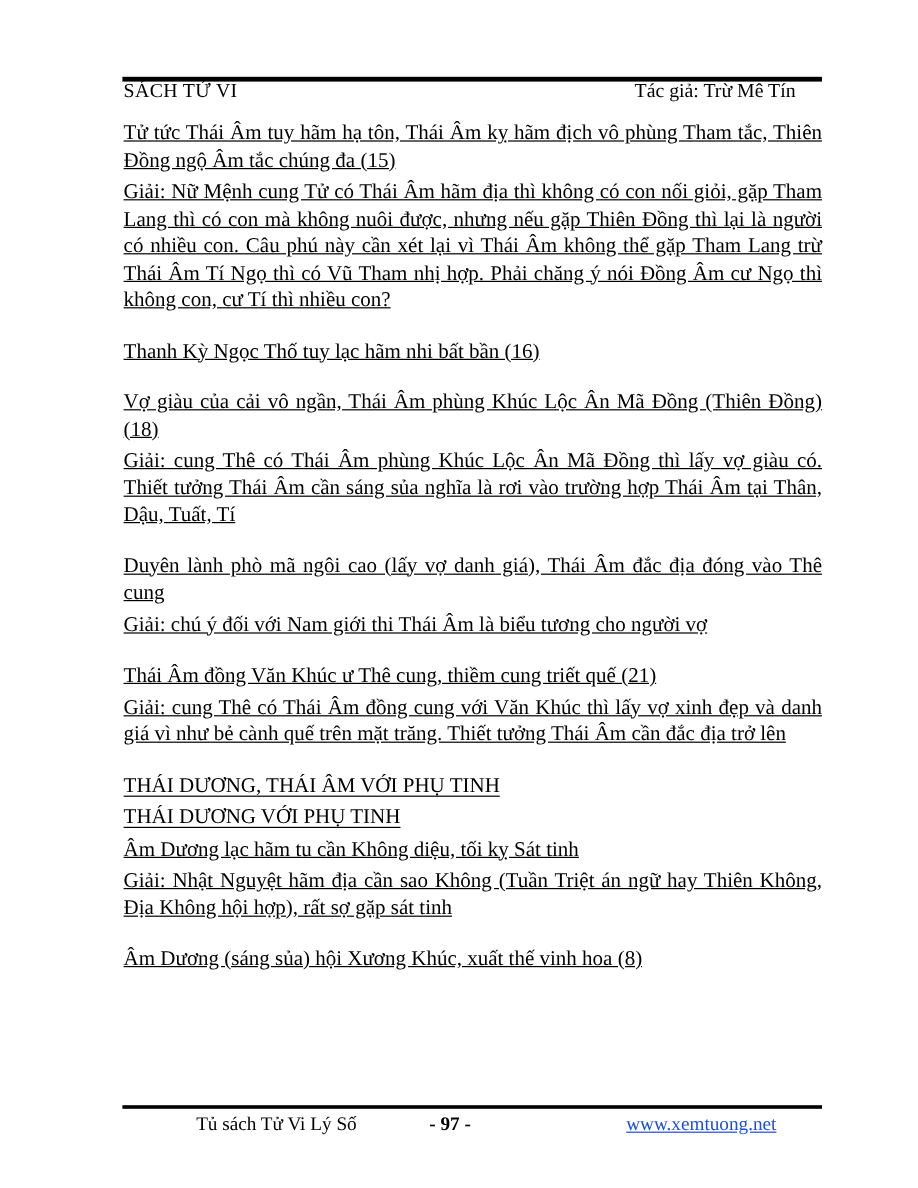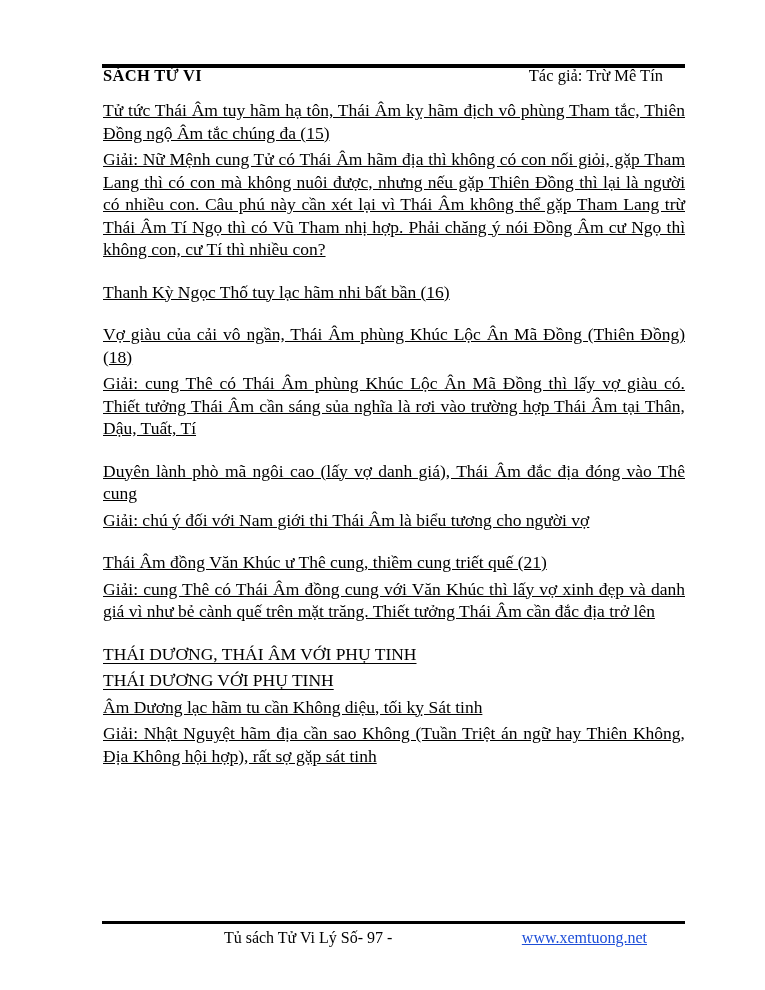--- a/index.html
+++ b/index.html
@@ -25,21 +25,21 @@
     position: absolute;
     left: 103px;
     top: 42px;
     width: 582px;
     display: flex;
     justify-content: space-between;
     align-items: baseline;
     font-size: 16.5px;
     line-height: 20px;
   }
-  .header-left { font-weight: bold; letter-spacing: 0.3px; text-align: right; }
+  .header-left { font-weight: normal; letter-spacing: 0.3px; text-align: right; }
   .header-right { padding-right: 22px; margin-top: 24px; }
   .header-rule {
     position: absolute;
     left: 102px;
     top: 64px;
     width: 583px;
     height: 4px;
     background: #000000;
   }
   
@@ -77,22 +77,22 @@
   .footer {
     position: absolute;
     left: 103px;
     top: 928px;
     width: 582px;
     display: flex;
     align-items: baseline;
     font-size: 16px;
     line-height: 20px;
   }
-  .footer-left { flex: 1; text-align: right; }
-  .footer-center { flex: 0 0 auto; text-align: right; }
+  .footer-left { flex: 1; text-align: center; }
+  .footer-center { flex: 0 0 auto; text-align: right; font-weight: bold; }
   .footer-right { flex: 1; text-align: right; padding-right: 38px; }
   a.site-link {
     text-decoration: underline;
     cursor: pointer;
   }
 </style>
 </head>
 <body>
 
 <div class="page">
@@ -116,20 +116,21 @@
       <p class="para">Giải: chú ý đối với Nam giới  thi Thái Âm là biểu tương cho người vợ</p>
       <div class="gap"></div>
       <p class="para">Thái Âm đồng Văn Khúc ư Thê cung, thiềm cung triết quế  (21)</p>
       <p class="para">Giải: cung Thê có Thái Âm đồng cung với Văn Khúc thì lấy vợ xinh đẹp và danh giá vì như bẻ cành quế trên mặt trăng. Thiết tưởng Thái Âm cần đắc địa trở lên</p>
       <div class="gap"></div>
       <p class="heading">THÁI DƯƠNG, THÁI ÂM VỚI PHỤ TINH</p>
       <p class="heading">THÁI DƯƠNG VỚI PHỤ TINH</p>
       <p class="para">Âm Dương lạc hãm tu cần Không diệu, tối kỵ Sát tinh</p>
       <p class="para">Giải: Nhật Nguyệt hãm địa cần sao Không (Tuần Triệt án ngữ hay Thiên Không, Địa Không hội hợp), rất sợ gặp sát tinh</p>
       <div class="gap"></div>
+      <p class="para">Âm Dương (sáng sủa) hội Xương Khúc, xuất thế vinh hoa  (8)</p>
     </main>
 
   <div class="footer-rule"></div>
   <div class="footer">
     <span class="footer-left">Tủ sách Tử Vi Lý Số</span>
     <span class="footer-center">- 97 -</span>
     <span class="footer-right">
       <a class="site-link" style="color: #1d4ed8;">www.xemtuong.net</a>
     </span>
   </div>

